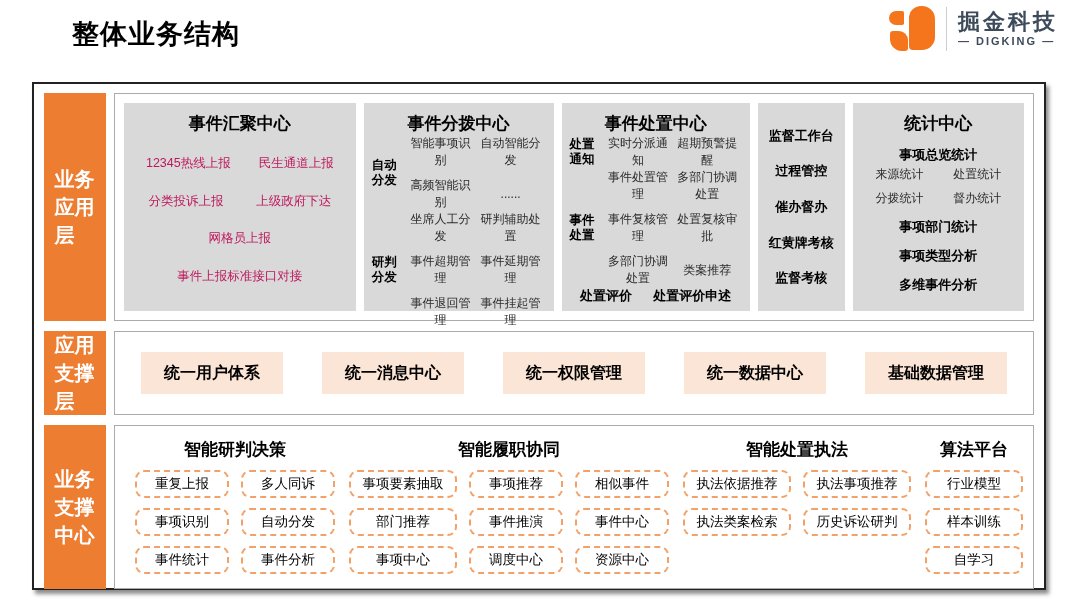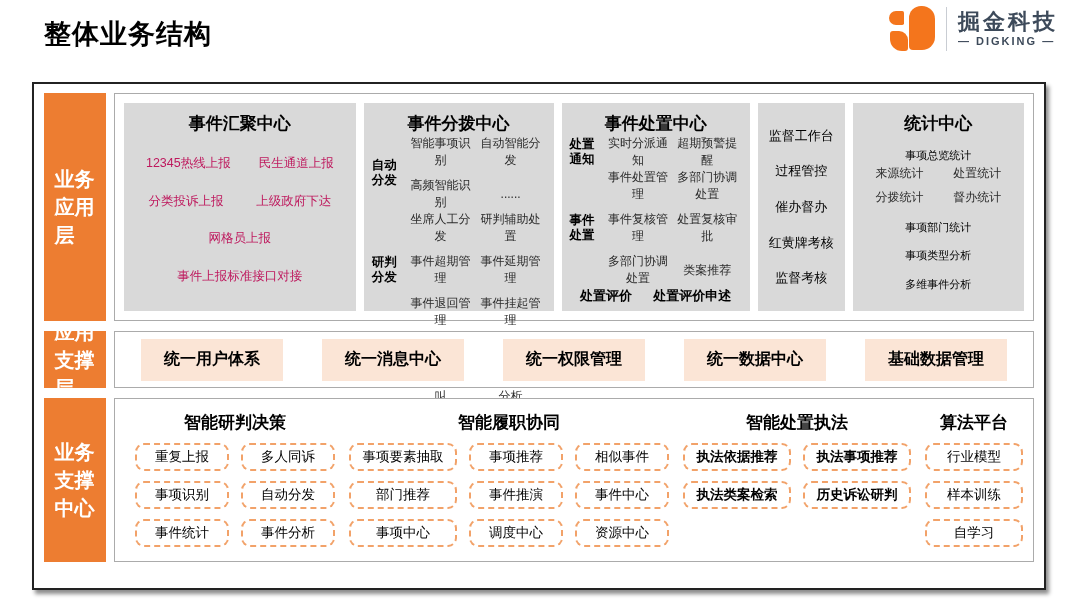--- a/index.html
+++ b/index.html
@@ -1,20 +1,20 @@
 <!DOCTYPE html>
 <html><head>
 <meta charset="utf-8">
 <style>
   * { margin:0; padding:0; box-sizing:border-box; }
   html,body { width:1080px; height:607px; background:#fff; overflow:hidden;
     font-family:"Liberation Sans","DejaVu Sans",sans-serif; color:#000; position:relative; }
 
   
-  .page-title { position:absolute; left:44px; top:16px; font-size:27px; font-weight:bold; letter-spacing:1px; }
+  .page-title { position:absolute; left:72px; top:16px; font-size:27px; font-weight:bold; letter-spacing:1px; }
   .logo { position:absolute; right:22px; top:6px; display:flex; align-items:center; gap:11px; }
   .logo-icon { position:relative; width:46px; height:46px; }
   .logo-icon div { position:absolute; background:#F4751C; }
   .li-a { left:0; top:5px; width:15px; height:14px; border-radius:8px 2px 2px 8px; }
   .li-b { right:0; top:0; width:26px; height:44px; border-radius:12px 13px 13px 4px; }
   .li-c { left:1px; bottom:1px; width:18px; height:20px; border-radius:3px 9px 3px 12px; }
   .logo-divider { width:1px; height:44px; background:#C9CDD3; }
   .logo-text { display:flex; flex-direction:column; line-height:1.05; }
   .logo-company { font-size:22px; font-weight:bold; color:#3D4A5A; letter-spacing:3px; }
   .logo-brand { font-size:11px; font-weight:bold; color:#3D4A5A; letter-spacing:2px; margin-top:3px; }
@@ -35,40 +35,40 @@
   .gbox { background:#D9D9D9; display:flex; flex-direction:column; padding:6px 8px; }
   .box-title { font-size:17px; font-weight:bold; text-align:center; margin-top:3px; }
   .hub-col { flex:1; display:flex; flex-direction:column; justify-content:space-evenly; font-size:12.5px; color:#be185d; }
   .pair-row { display:flex; justify-content:space-around; }
   .center-row { text-align:center; }
   .grp-col { flex:1; display:flex; flex-direction:column; justify-content:space-evenly; }
   .grp { display:flex; align-items:center; gap:5px; }
   .grp-label { width:29px; font-size:12.5px; font-weight:bold; line-height:1.2; flex-shrink:0; }
   .grp-grid { flex:1; display:grid; grid-template-columns:1fr 1fr; row-gap:8px; font-size:12px; color:#2b2b2b; text-align:center; align-items:center; }
   .disp-footer { display:flex; justify-content:space-around; font-weight:bold; font-size:13px; margin-bottom:6px; }
-  .sup-col { flex:1; display:flex; flex-direction:column; justify-content:space-evenly; align-items:center; font-size:13px; font-weight:normal; }
+  .sup-col { flex:1; display:flex; flex-direction:column; justify-content:space-evenly; align-items:center; font-size:13px; font-weight:bold; }
   .stats-col { flex:1; display:flex; flex-direction:column; justify-content:space-evenly; }
-  .stats-bold { text-align:center; font-weight:normal; font-size:11px; }
+  .stats-bold { text-align:center; font-weight:bold; font-size:13px; }
   .stats-grid { display:grid; grid-template-columns:1fr 1fr; row-gap:7px; font-size:12px; color:#2b2b2b; text-align:center; margin-top:2px; }
 
   
-  .row-support { height:57px; }
+  .row-support { height:84px; }
   .row-support .layer-content { display:flex; align-items:center; justify-content:space-between; padding:0 26px; }
   .peach { width:142px; height:42px; background:#FBE5D6; display:flex; align-items:center; justify-content:center;
     font-size:16px; font-weight:bold; }
 
   
   .row-biz { height:164px; }
   .row-biz .layer-content { display:flex; gap:14px; padding:8px 10px 20px 20px; }
   .biz-group { display:flex; flex-direction:column; align-items:center; }
   .biz-title { font-size:17px; font-weight:bold; margin:4px 0 9px; }
   .biz-grid { display:grid; gap:10px 12px; }
   .cols-2a { grid-template-columns:94px 94px; }
   .cols-3  { grid-template-columns:108px 94px 94px; }
-  .cols-2b { grid-template-columns:108px 108px;font-weight:bold; }
+  .cols-2b { grid-template-columns:108px 108px; }
   .cols-1  { grid-template-columns:98px; }
   .chip { border:2px dashed #F2A269; border-radius:9px; background:#fff; height:28px;
     display:flex; align-items:center; justify-content:center; font-size:13.5px; padding:0 3px; white-space:nowrap; }
 </style>
 </head>
 <body>
 
 <div class="page-title">整体业务结构</div>
 
 <div class="logo">

